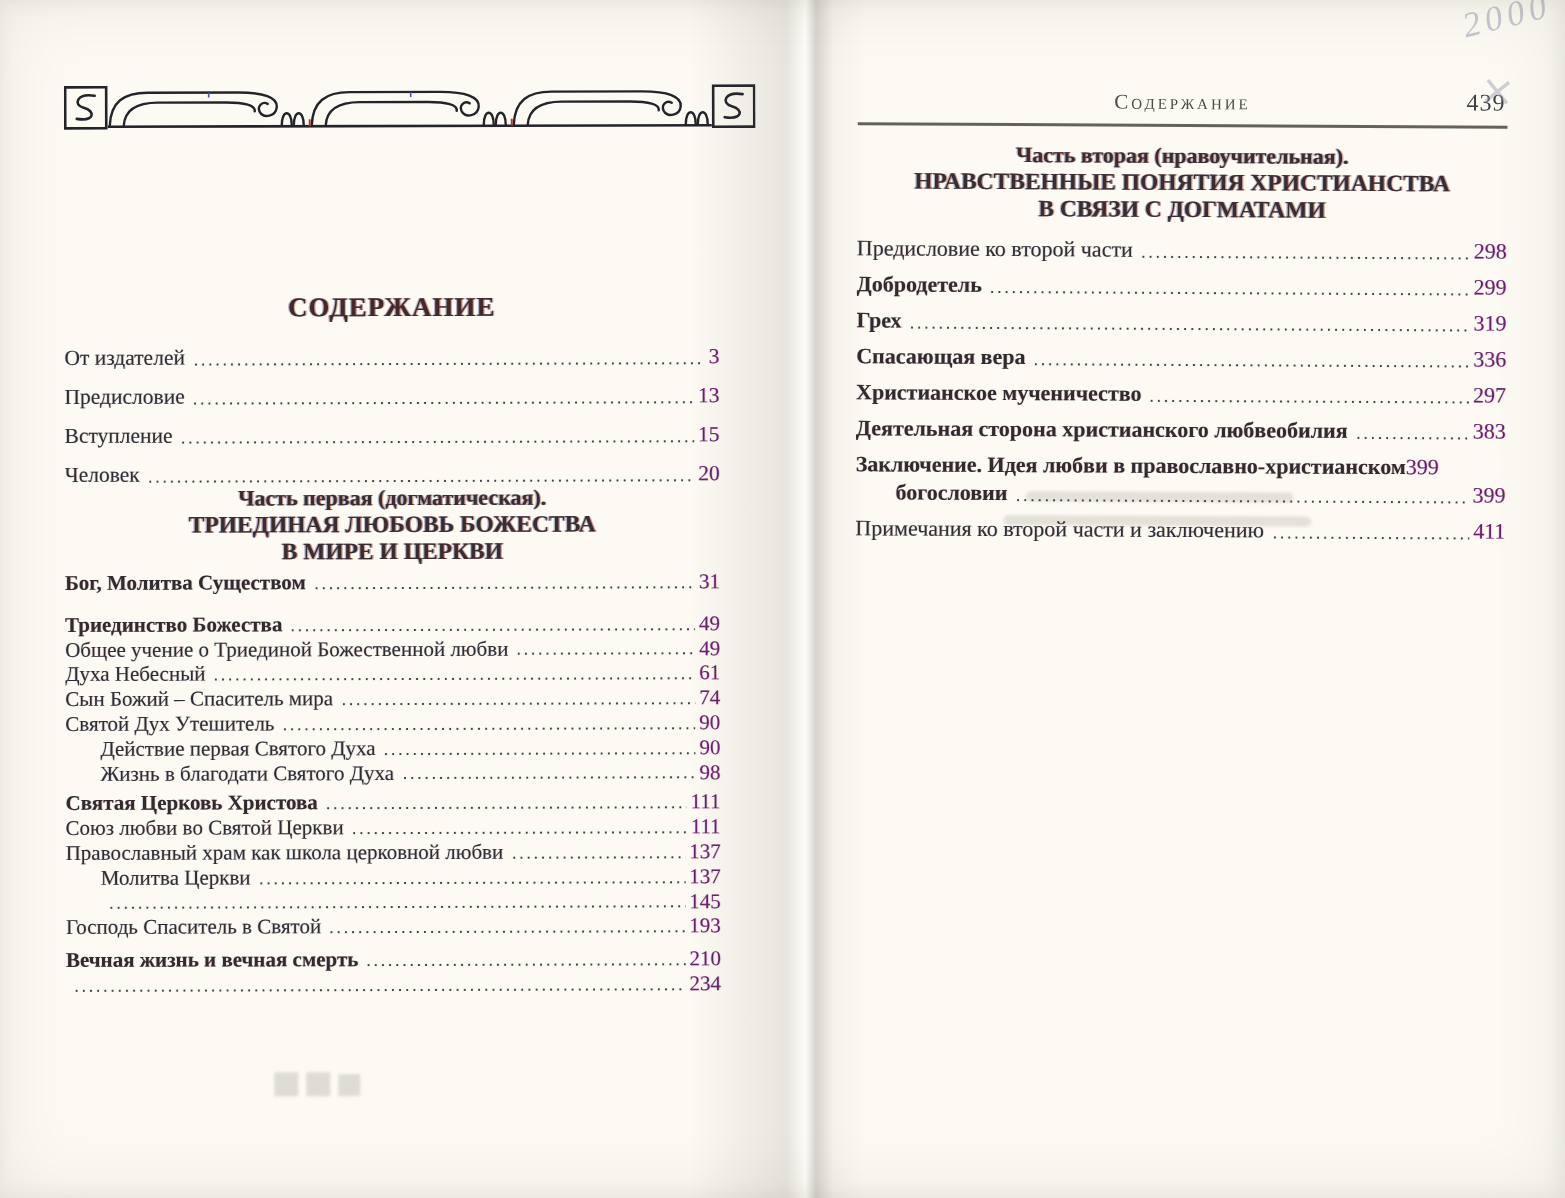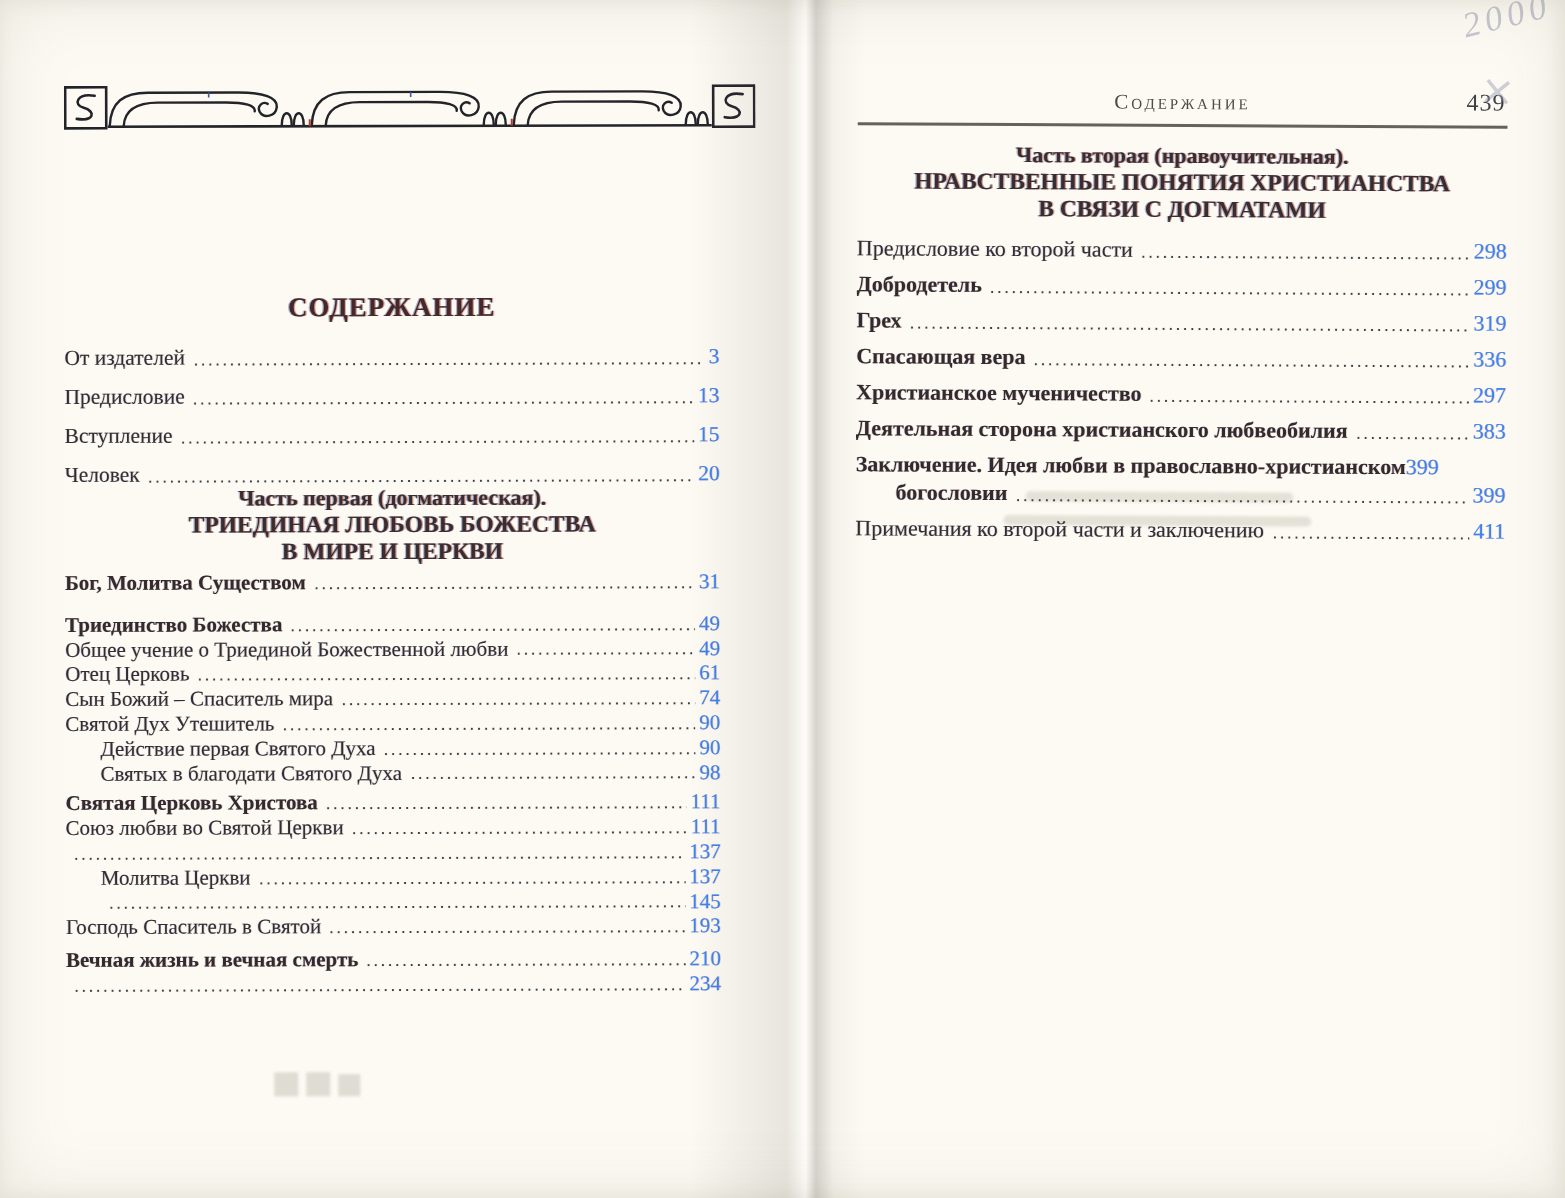--- a/index.html
+++ b/index.html
@@ -58,21 +58,21 @@
   .toc-row.gap17{margin-top:17px;}
   .toc-row.gap5{margin-top:5px;}
   .toc-row.gap8{margin-top:8px;}
   .toc-row.bold .label{font-weight:bold; color:#332a2f;}
   .label{white-space:nowrap;}
   .leader{
     flex:1; align-self:stretch; margin:0 4px 0 7px; min-width:14px;
     background:radial-gradient(circle, #3e3e46 1.25px, rgba(0,0,0,0) 1.45px) repeat-x;
     background-size:7.2px 4px; background-position:left calc(100% - 5px);
   }
-  .page-num{white-space:nowrap; color:#3b82f6;}
+  .page-num{white-space:nowrap; color:#701a75;}
   
   .bleed{position:absolute; inset:0; pointer-events:none;}
   .bleed-line{
     position:absolute; white-space:nowrap; font-size:20.5px;
     color:rgba(125,116,86,.44); filter:blur(.3px);
   }
   .bleed-line.dim{color:rgba(125,116,86,.30);}
   .bleed-line.center{left:0 !important; width:650px; text-align:center;}
   .bleed-line.mirror{transform:scaleX(-1);}
   .bleed-line.caps{letter-spacing:1.5px;}
@@ -205,21 +205,21 @@
         <div class="toc-row">
           <div class="l1">
             <span class="label">Общее учение о Триединой Божественной любви</span>
             <span class="leader"></span>
             <span class="page-num">49</span>
           </div>
 
         </div>
         <div class="toc-row">
           <div class="l1">
-            <span class="label">Отец Церковь</span>
+            <span class="label">Духа Небесный</span>
             <span class="leader"></span>
             <span class="page-num">61</span>
           </div>
 
         </div>
         <div class="toc-row">
           <div class="l1">
             <span class="label">Сын Божий – Спаситель мира</span>
             <span class="leader"></span>
             <span class="page-num">74</span>
@@ -237,21 +237,21 @@
         <div class="toc-row indent">
           <div class="l1">
             <span class="label">Действие первая Святого Духа</span>
             <span class="leader"></span>
             <span class="page-num">90</span>
           </div>
 
         </div>
         <div class="toc-row indent">
           <div class="l1">
-            <span class="label">Святых в благодати Святого Духа</span>
+            <span class="label">Жизнь в благодати Святого Духа</span>
             <span class="leader"></span>
             <span class="page-num">98</span>
           </div>
 
         </div>
         <div class="toc-row bold gap5">
           <div class="l1">
             <span class="label">Святая Церковь Христова</span>
             <span class="leader"></span>
             <span class="page-num">111</span>
@@ -261,20 +261,21 @@
         <div class="toc-row">
           <div class="l1">
             <span class="label">Союз любви во Святой Церкви</span>
             <span class="leader"></span>
             <span class="page-num">111</span>
           </div>
 
         </div>
         <div class="toc-row">
           <div class="l1">
+            <span class="label">Православный храм как школа церковной любви</span>
             <span class="leader"></span>
             <span class="page-num">137</span>
           </div>
 
         </div>
         <div class="toc-row indent">
           <div class="l1">
             <span class="label">Молитва Церкви</span>
             <span class="leader"></span>
             <span class="page-num">137</span>

